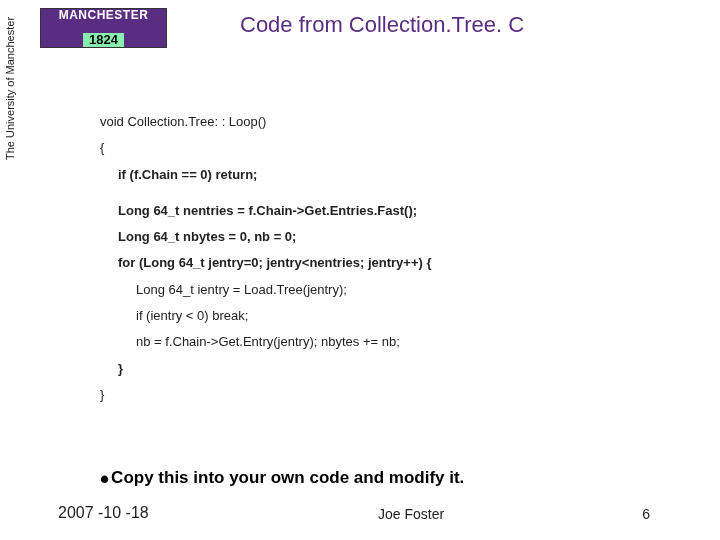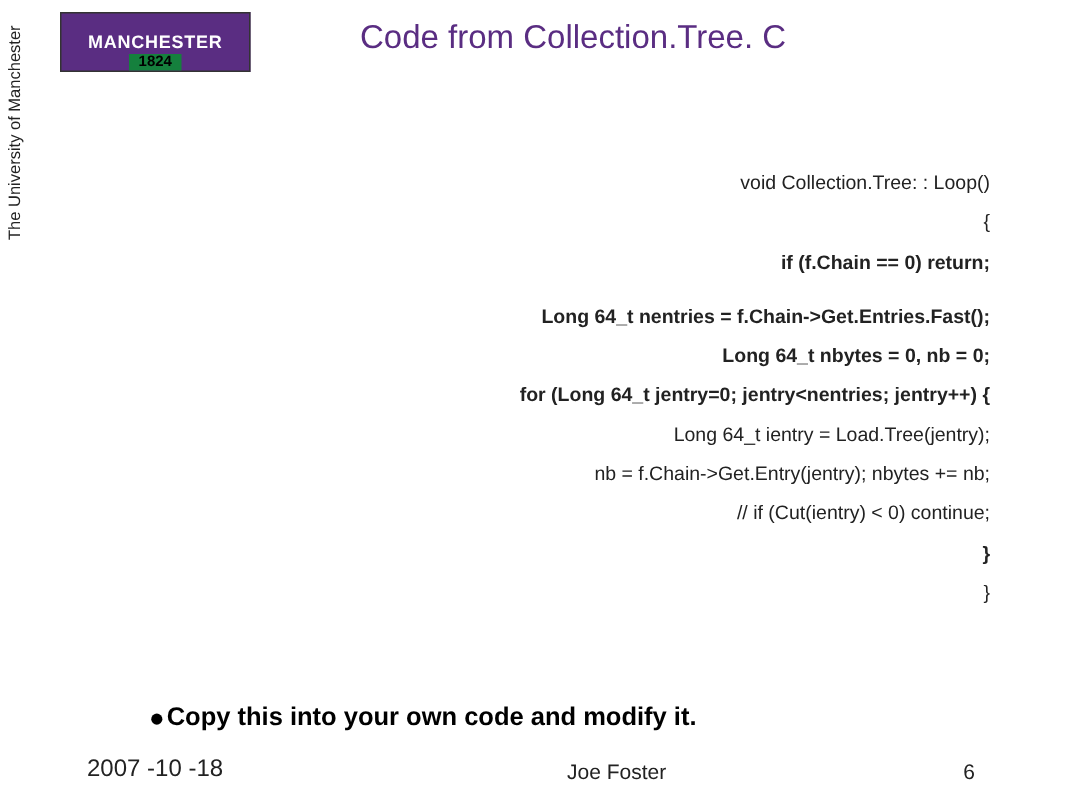--- a/index.html
+++ b/index.html
@@ -18,29 +18,29 @@
     top: 8px;
     width: 125px;
     height: 38px;
     background: #5a2d82;
     color: #fff;
     font-size: 11px;
     font-weight: bold;
     display: flex;
     flex-direction: column;
     align-items: center;
-    justify-content: flex-end;
+    justify-content: space-between;
     line-height: 1.1;
     border: 1px solid #333;
   }
   .logo-top { font-size: 12px; letter-spacing: 0.5px; }
   .logo-year {
-    background: #15803d;
+    background: #86efac;
     color: #000;
-    font-size: 10px;
+    font-size: 13px;
     padding: 0 6px;
     margin-top: 1px;
   }
   .side-text {
     position: absolute;
     left: 4px;
     top: 160px;
     transform: rotate(-90deg);
     transform-origin: left top;
     font-size: 11px;
@@ -56,21 +56,21 @@
   }
   .code-block {
     position: absolute;
     left: 100px;
     top: 115px;
     width: 560px;
     font-size: 13px;
     color: #222;
     line-height: 1.1;
   }
-  .code-block div { margin-bottom: 12px; text-align: right; }
+  .code-block div { margin-bottom: 12px; }
   .ind1 { padding-left: 18px; font-weight: bold; }
   .ind2 { padding-left: 36px; }
   .bullet-note {
     position: absolute;
     left: 100px;
     top: 468px;
     font-size: 17px;
     font-weight: bold;
     color: #000;
   }
@@ -116,22 +116,22 @@
 <div class="title">Code from Collection.Tree. C</div>
 
 <div class="code-block">
   <div>void Collection.Tree: : Loop()</div>
   <div>{</div>
   <div class="ind1">if (f.Chain == 0) return;</div>
   <div class="ind1" style="margin-top:22px">Long 64_t nentries = f.Chain-&gt;Get.Entries.Fast();</div>
   <div class="ind1" style="">Long 64_t nbytes = 0, nb = 0;</div>
   <div class="ind1">for (Long 64_t jentry=0; jentry&lt;nentries; jentry++) {</div>
   <div class="ind2">Long 64_t ientry = Load.Tree(jentry);</div>
+  <div class="ind2">if (ientry &lt; 0) break;</div>
   <div class="ind2">nb = f.Chain-&gt;Get.Entry(jentry);   nbytes += nb;</div>
-  <div class="ind2">// if (Cut(ientry) &lt; 0) continue;</div>
   <div class="ind1">}</div>
   <div>}</div>
 </div>
 
 <div class="bullet-note">
   <span class="bullet-dot">•</span><span>Copy this into your own code and modify it.</span>
 </div>
 
 <div class="footer-date">2007 -10 -18</div>
 <div class="footer-author">Joe Foster</div>

